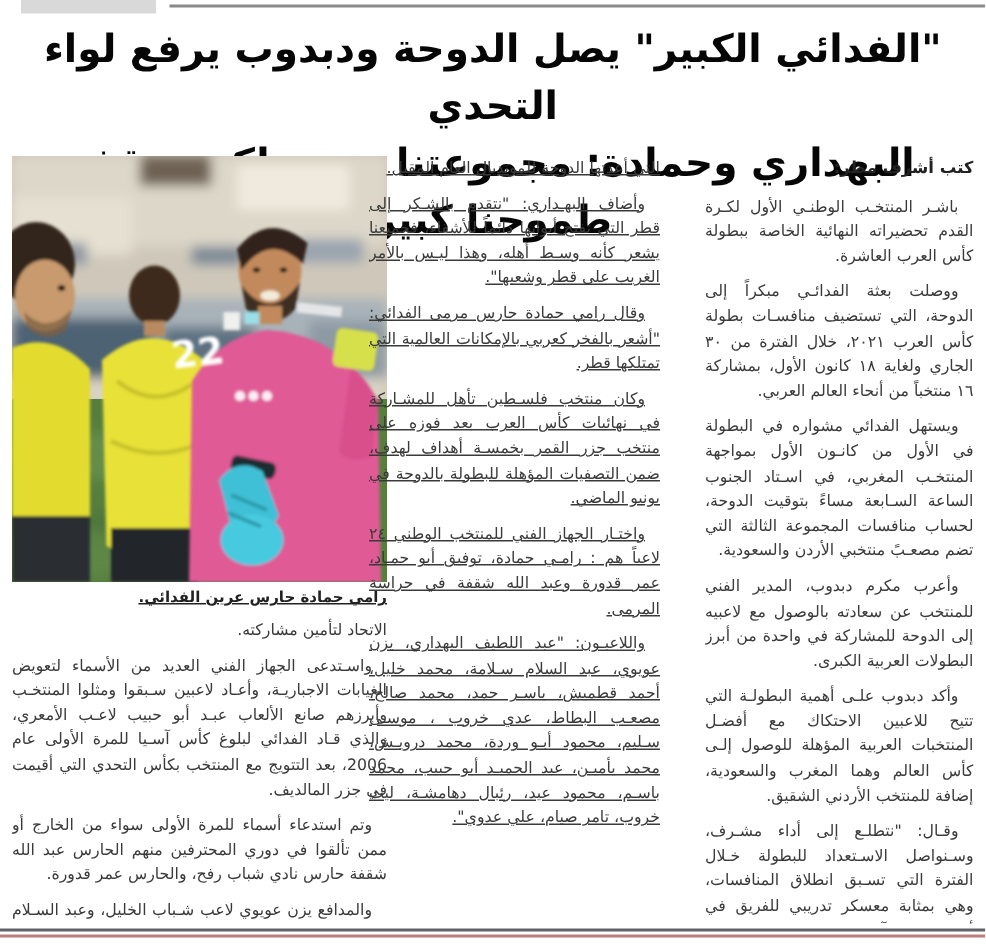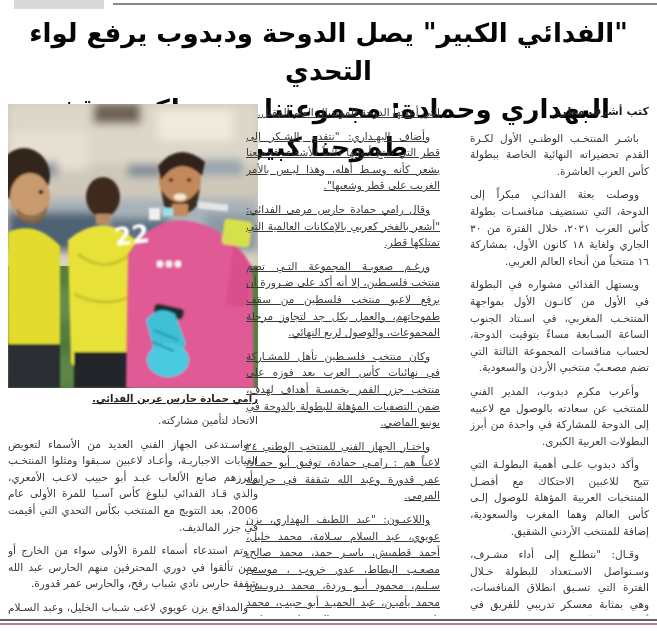--- a/index.html
+++ b/index.html
@@ -167,21 +167,20 @@
     <p>وأعرب مكرم دبدوب، المدير الفني للمنتخب عن سعادته بالوصول مع لاعبيه إلى الدوحة للمشاركة في واحدة من أبرز البطولات العربية الكبرى.</p>
     <p>وأكد دبدوب علـى أهمية البطولـة التي تتيح للاعبين الاحتكاك مع أفضـل المنتخبات العربية المؤهلة للوصول إلـى كأس العالم وهما المغرب والسعودية، إضافة للمنتخب الأردني الشقيق.</p>
     <p>وقـال: "نتطلـع إلى أداء مشـرف، وسـنواصل الاسـتعداد للبطولة خـلال الفترة التي تسـبق انطلاق المنافسات، وهي بمثابة معسكر تدريبي للفريق في أفضل المنشـآت الرياضية في العالم بعد أن أقمنا معسكراً تدريبياً في فلسطين."</p>
 
   </div>
 
   <div class="col col-middle">
     <p class="cont">التي أعدتها الدوحة للمونديال العام المقبل.</p>
     <p>وأضاف البهـداري: "نتقدم بالشـكر إلى قطر التي تفتح أبوابها دائماً للأشقاء، فجميعنا يشعر كأنه وسـط أهله، وهذا ليـس بالأمر الغريب على قطر وشعبها".</p>
     <p>وقال رامي حمادة حارس مرمى الفدائي: "أشعر بالفخر كعربي بالإمكانات العالمية التي تمتلكها قطر.</p>
-    <p>ورغـم صعوبـة المجموعة التـي تضم منتخب فلسـطين، إلا أنه أكد على ضـرورة أن يرفع لاعبو منتخب فلسطين من سقف طموحاتهم، والعمل بكل جد لتجاوز مرحلة المجموعات، والوصول لربع النهائي.</p>
     <p>وكان منتخب فلسـطين تأهل للمشـاركة في نهائيات كأس العرب بعد فوزه على منتخب جزر القمر بخمسـة أهداف لهدف، ضمن التصفيات المؤهلة للبطولة بالدوحة في يونيو الماضي.</p>
     <p>واختـار الجهاز الفني للمنتخب الوطني ٢٤ لاعباً هم : رامـي حمادة، توفيق أبو حمـاد، عمر قدورة وعبد الله شقفة في حراسة المرمى.</p>
     <p>واللاعبـون: "عبد اللطيف البهداري، يزن عويوي، عبد السلام سـلامة، محمد خليل، أحمد قطميش، ياسـر حمد، محمد صالح، مصعـب البطاط، عدي خروب ، موسـى سـليم، محمود أبـو وردة، محمد درويـش، محمد يأميـن، عبد الحميـد أبو حبيب، محمد باسـم، محمود عيد، رئبال دهامشـة، ليث خروب، تامر صيام، علي عدوي".</p>
 
   </div>
 
   <div class="col col-left">
     <p class="cont">الاتحاد لتأمين مشاركته.</p>
     <p>واسـتدعى الجهاز الفني العديد من الأسماء لتعويض الغيابات الاجباريـة، وأعـاد لاعبين سـبقوا ومثلوا المنتخـب وأبرزهم صانع الألعاب عبـد أبو حبيب لاعـب الأمعري، والذي قـاد الفدائي لبلوغ كأس آسـيا للمرة الأولى عام 2006، بعد التتويج مع المنتخب بكأس التحدي التي أقيمت في جزر المالديف.</p>
     <p>وتم استدعاء أسماء للمرة الأولى سواء من الخارج أو ممن تألقوا في دوري المحترفين منهم الحارس عبد الله شقفة حارس نادي شباب رفح، والحارس عمر قدورة.</p>

